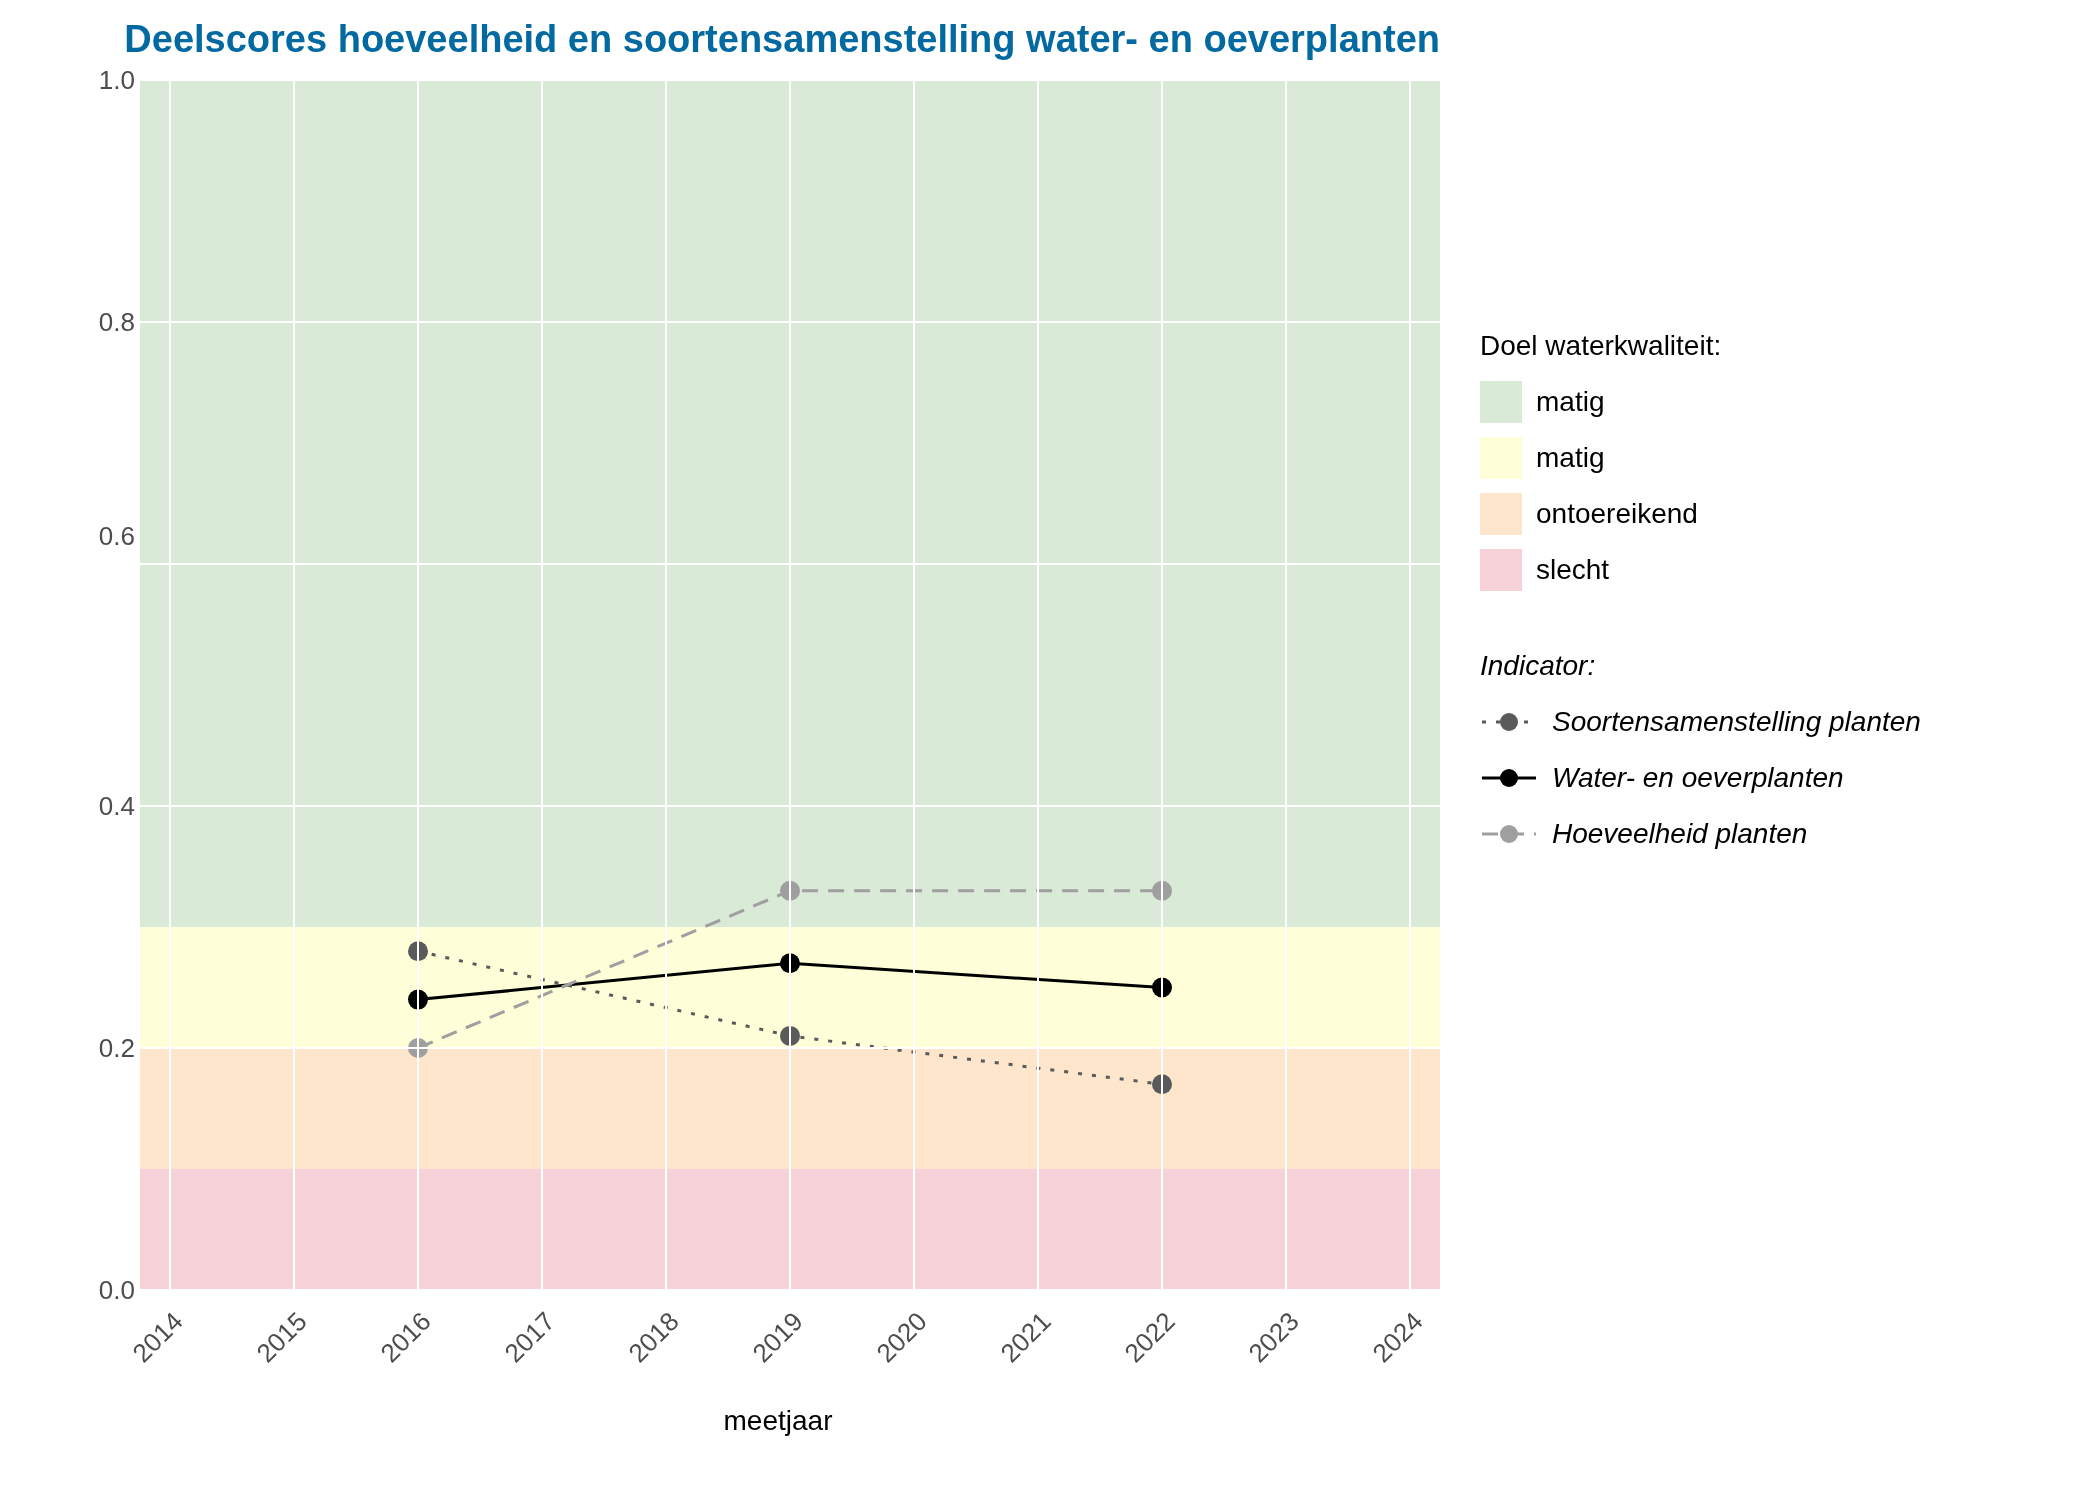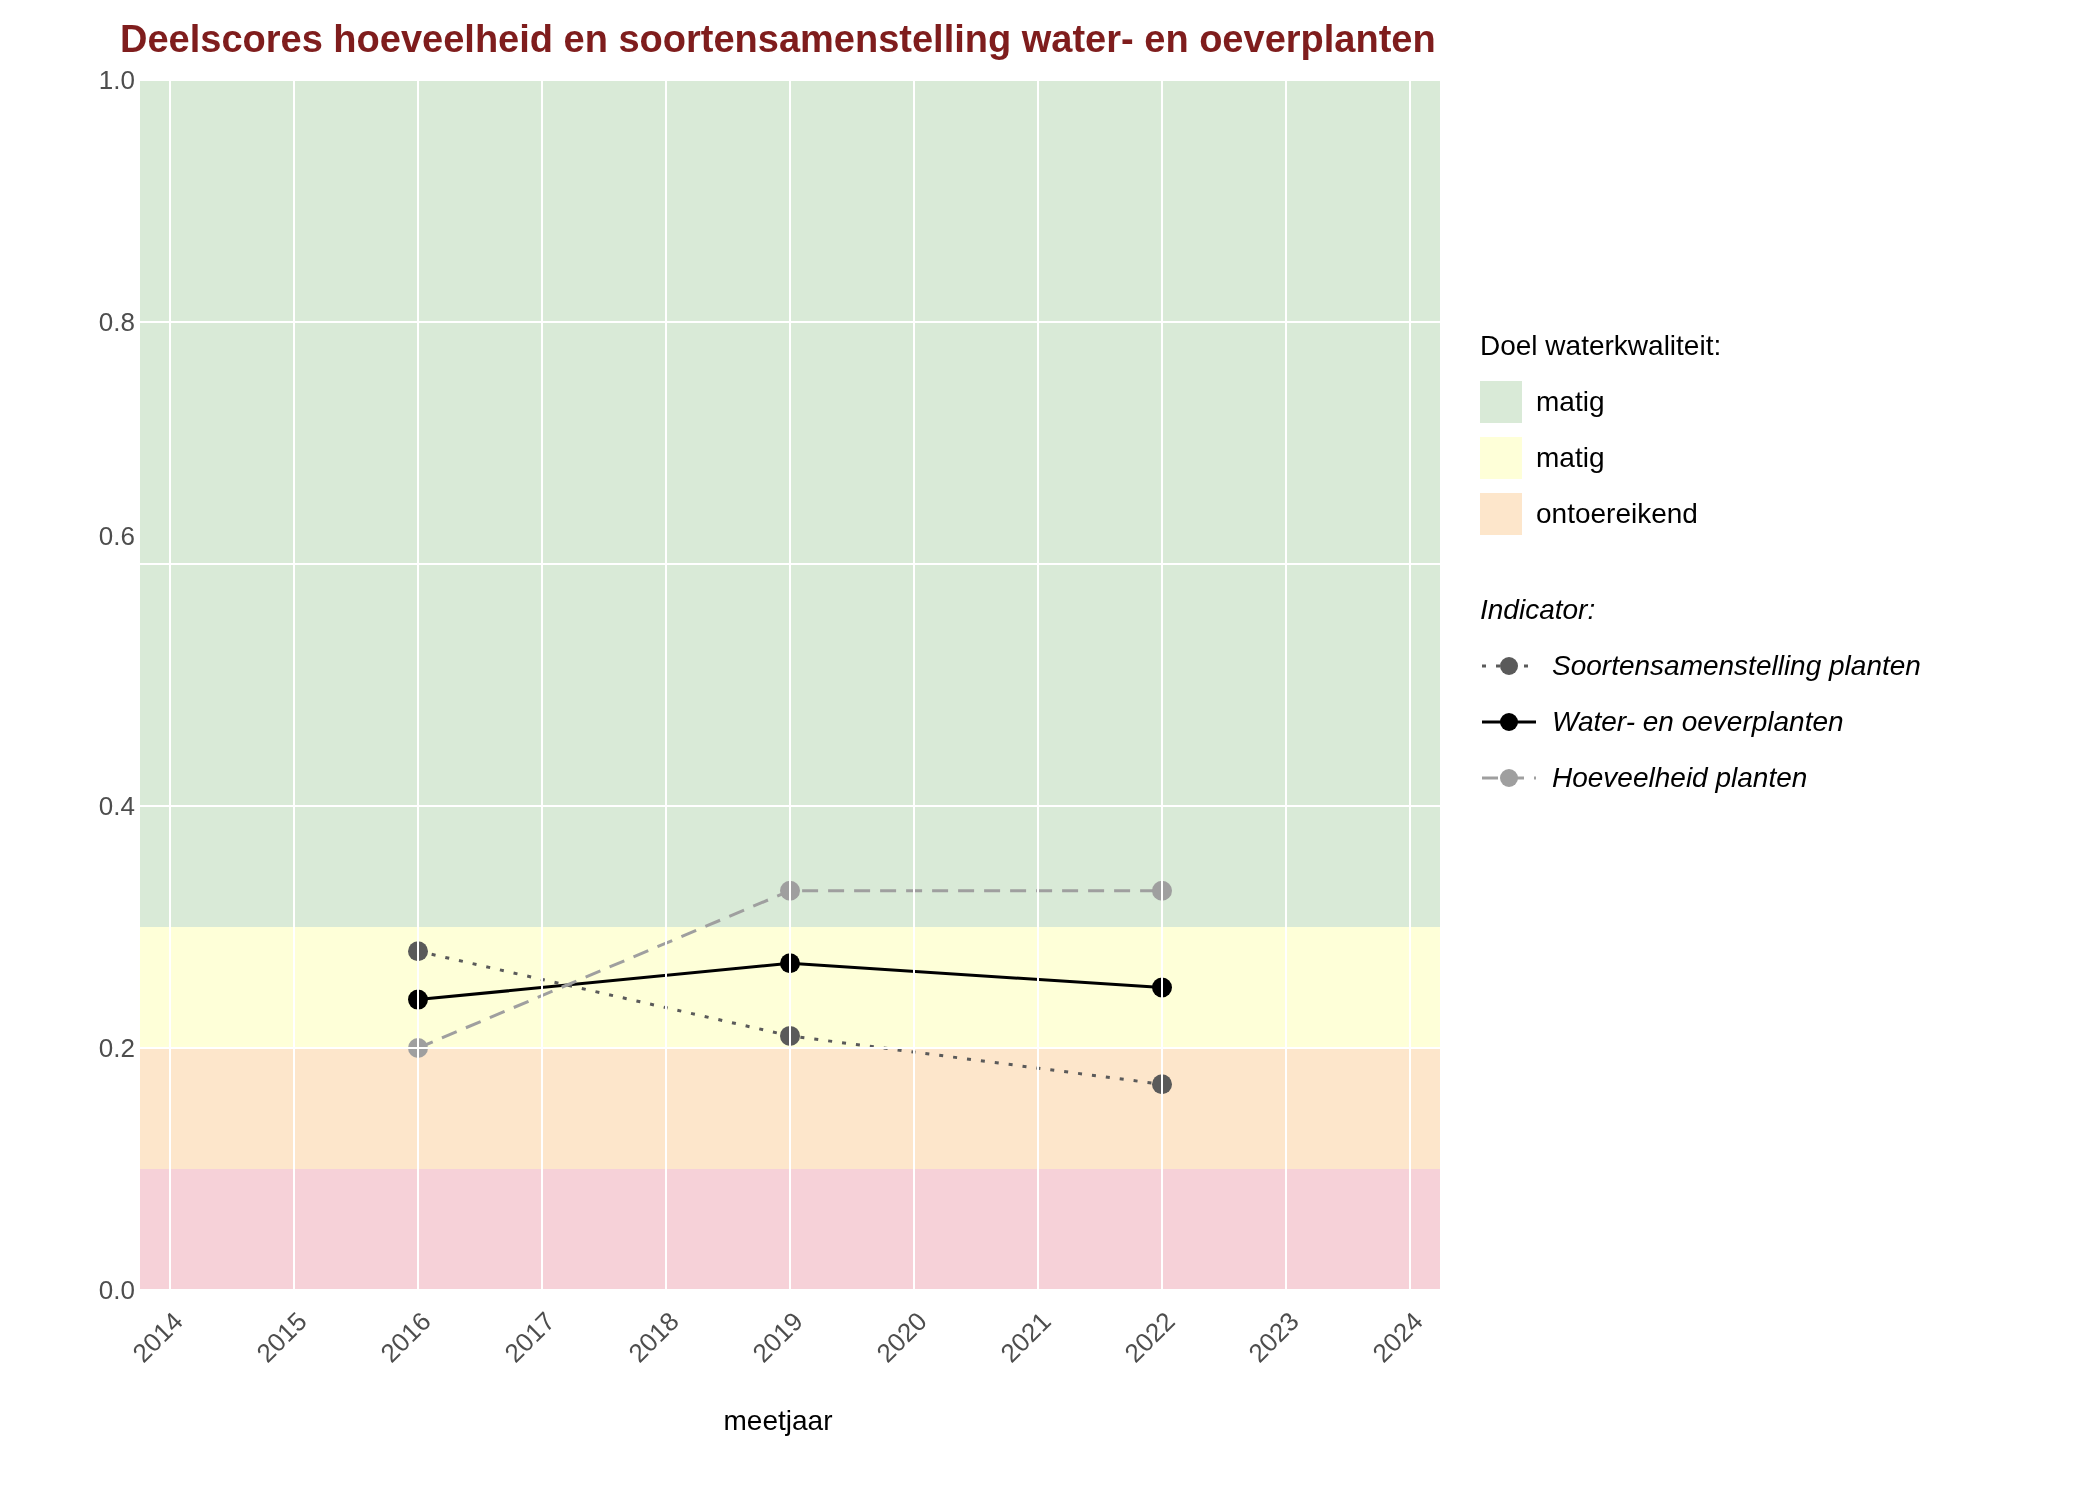--- a/index.html
+++ b/index.html
@@ -15,24 +15,24 @@
   .container {
     position: relative;
     width: 2100px;
     height: 1500px;
   }
   .title {
     position: absolute;
     top: 18px;
     left: 120px;
     width: 1320px;
-    text-align: left;
+    text-align: right;
     font-size: 38px;
     font-weight: bold;
-    color: #7f1d1d;
+    color: #0369a1;
   }
   .plot-area {
     position: absolute;
     left: 140px;
     top: 80px;
     width: 1300px;
     height: 1210px;
     background: #ebebeb;
   }
   .band {
@@ -190,20 +190,24 @@
           <span>matig</span>
         </div>
         <div class="legend-row">
           <div class="legend-swatch" style="background: rgb(254, 255, 216);"></div>
           <span>matig</span>
         </div>
         <div class="legend-row">
           <div class="legend-swatch" style="background: rgb(253, 230, 203);"></div>
           <span>ontoereikend</span>
         </div>
+        <div class="legend-row">
+          <div class="legend-swatch" style="background: rgb(246, 209, 216);"></div>
+          <span>slecht</span>
+        </div>
       </div>
     <div class="legend-section2">
       <div class="legend-title">Indicator:</div>
       <div id="legend-series">
           <div class="legend-row">
             <div class="legend-line-swatch"><svg width="58" height="42">
                 <line x1="2" y1="21" x2="56" y2="21" stroke="#5a5a5a" stroke-width="3" stroke-dasharray="4 10"></line>
                 <circle cx="29" cy="21" r="9" fill="#5a5a5a"></circle>
               </svg></div>
             <span>Soortensamenstelling planten</span>

